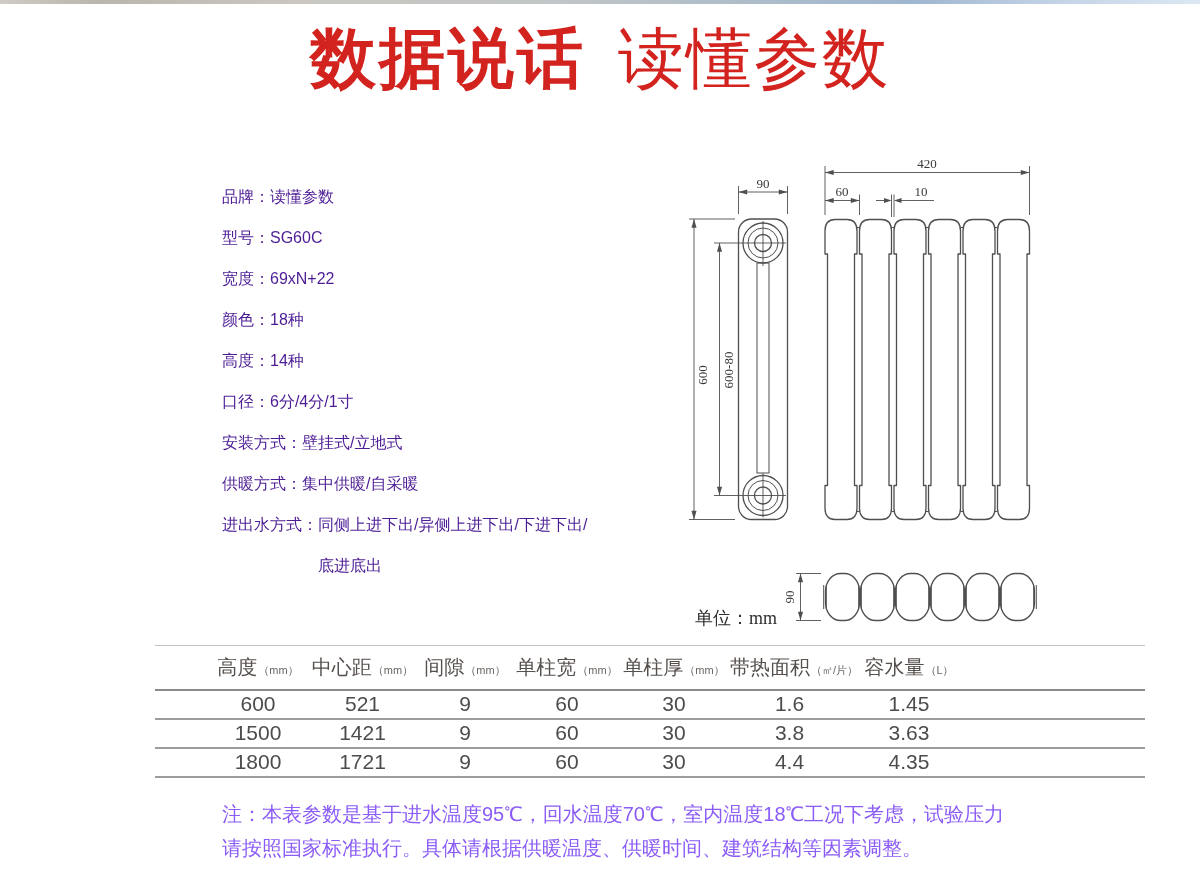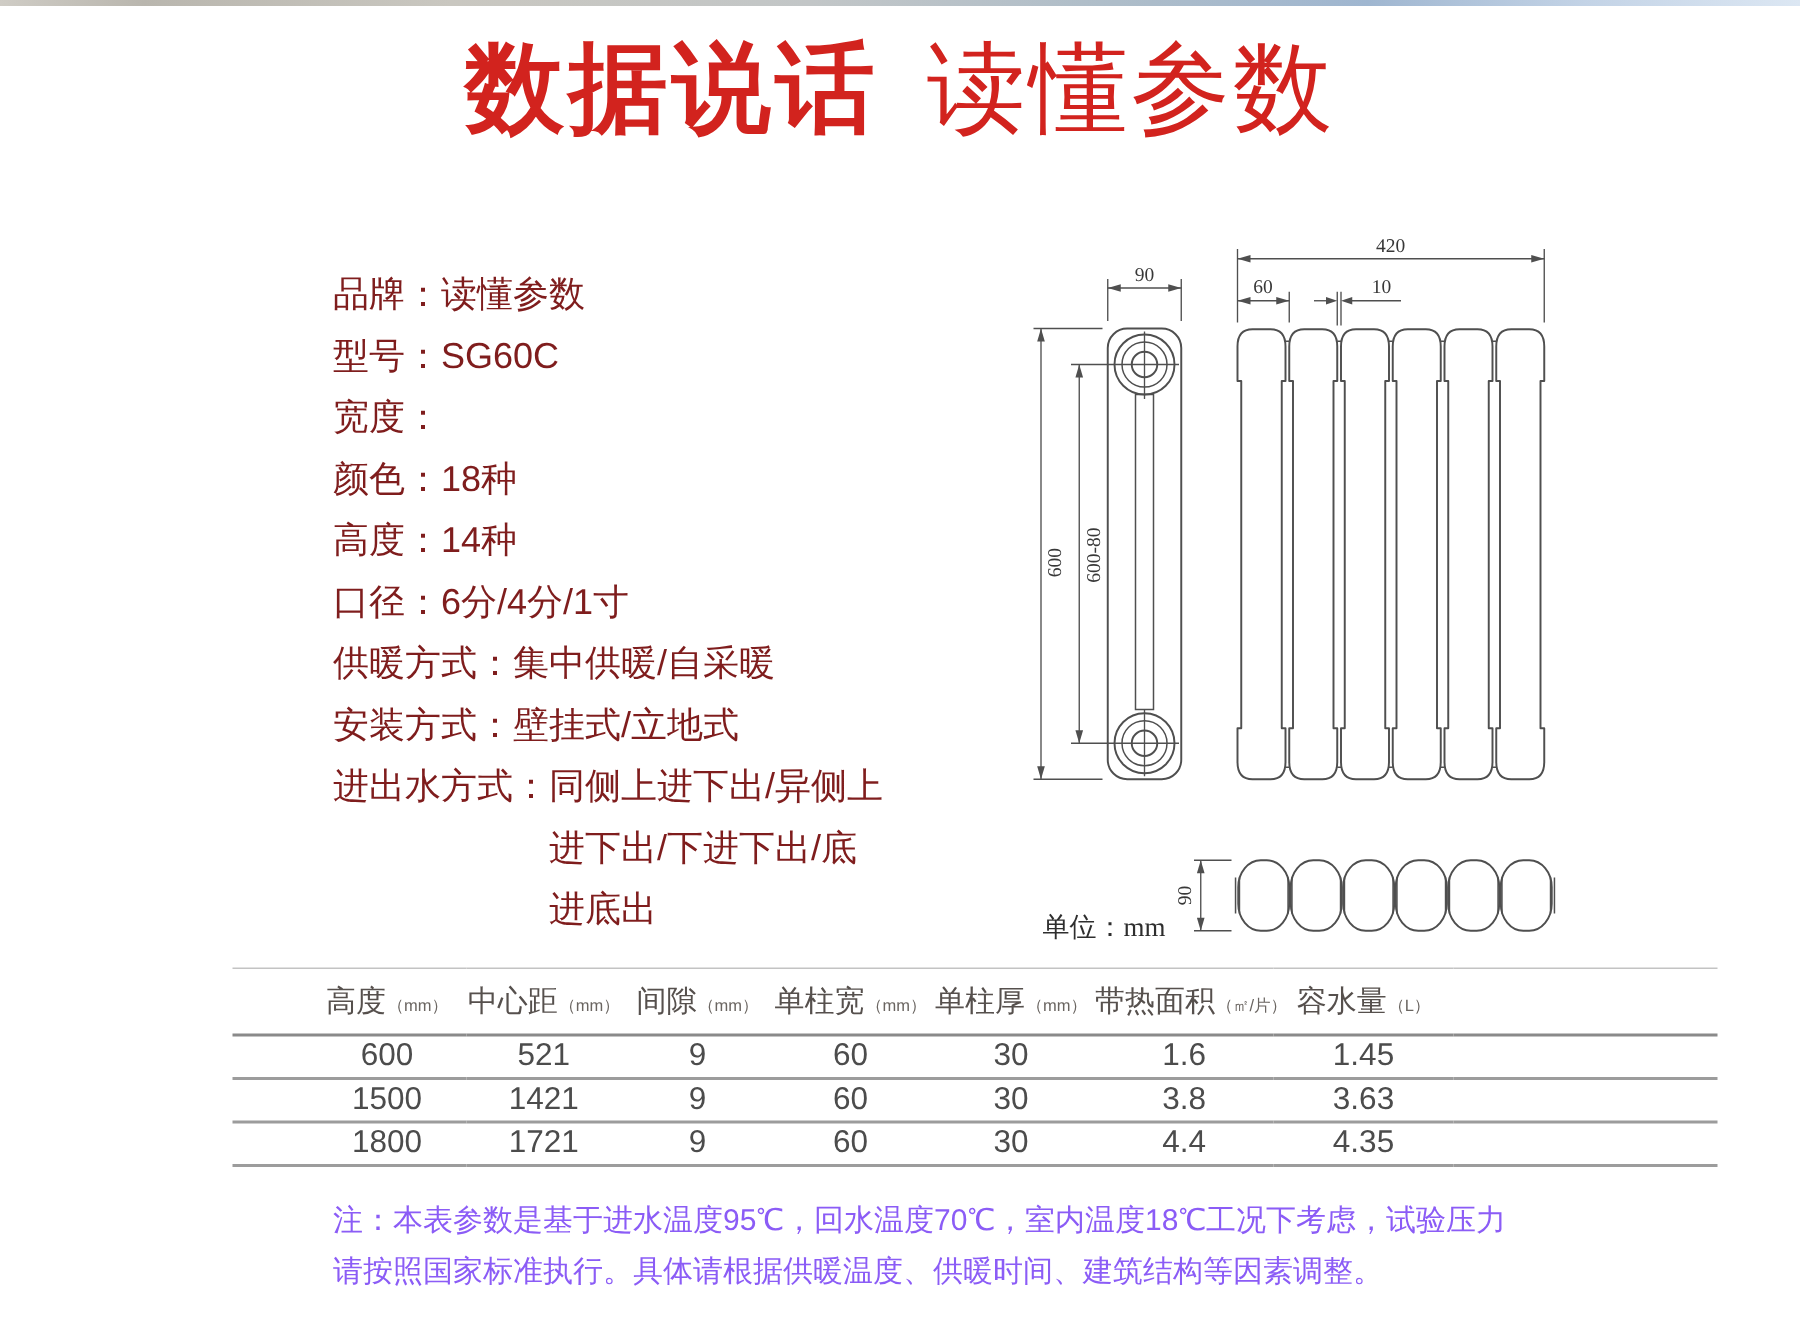--- a/index.html
+++ b/index.html
@@ -16,21 +16,21 @@
   .title{
     position:absolute;top:22px;left:0;width:1200px;margin:0;
     text-align:center;color:var(--accent);
     font-size:66px;line-height:72px;font-weight:400;white-space:nowrap;
   }
   .t-bold{font-weight:700;letter-spacing:3px;}
   .t-light{font-weight:400;letter-spacing:2px;margin-left:32px;}
 
   .specs{
     position:absolute;left:222px;top:176px;width:372px;
-    font-size:24px;color:#7f1d1d;
+    font-size:16px;color:#4c1d95;
   }
   .spec-item{display:flex;align-items:flex-start;line-height:41px;}
   .spec-label{white-space:nowrap;}
   .spec-value{flex:1;}
 
   .drawing{position:absolute;left:655px;top:140px;width:505px;height:505px;}
   .geo{fill:none;stroke:#4f4f4f;stroke-width:1.3;stroke-linejoin:round;stroke-linecap:round;}
   .geo-thin{fill:none;stroke:#4f4f4f;stroke-width:1;}
   .dim{fill:none;stroke:#4f4f4f;stroke-width:0.9;}
   .drawing text{font-family:"Liberation Serif",serif;font-size:13px;fill:#383838;}
@@ -64,40 +64,41 @@
     <div class="spec-item">
       <span class="spec-label">品牌：</span>
       <span class="spec-value">读懂参数</span>
     </div>
     <div class="spec-item">
       <span class="spec-label">型号：</span>
       <span class="spec-value">SG60C</span>
     </div>
     <div class="spec-item">
       <span class="spec-label">宽度：</span>
+      <span class="spec-value">69xN+22</span>
     </div>
     <div class="spec-item">
       <span class="spec-label">颜色：</span>
       <span class="spec-value">18种</span>
     </div>
     <div class="spec-item">
       <span class="spec-label">高度：</span>
       <span class="spec-value">14种</span>
     </div>
     <div class="spec-item">
       <span class="spec-label">口径：</span>
       <span class="spec-value">6分/4分/1寸</span>
     </div>
     <div class="spec-item">
+      <span class="spec-label">安装方式：</span>
+      <span class="spec-value">壁挂式/立地式</span>
+    </div>
+    <div class="spec-item">
       <span class="spec-label">供暖方式：</span>
       <span class="spec-value">集中供暖/自采暖</span>
-    </div>
-    <div class="spec-item">
-      <span class="spec-label">安装方式：</span>
-      <span class="spec-value">壁挂式/立地式</span>
     </div>
     <div class="spec-item">
       <span class="spec-label">进出水方式：</span>
       <span class="spec-value">同侧上进下出/异侧上进下出/下进下出/底进底出</span>
     </div>
   </div>
 
 <svg class="drawing" viewBox="655 140 505 505" xmlns="http://www.w3.org/2000/svg">
   <defs>
     <marker id="arw" viewBox="0 0 12 8" refX="11" refY="4" markerWidth="11" markerHeight="8" orient="auto-start-reverse">

